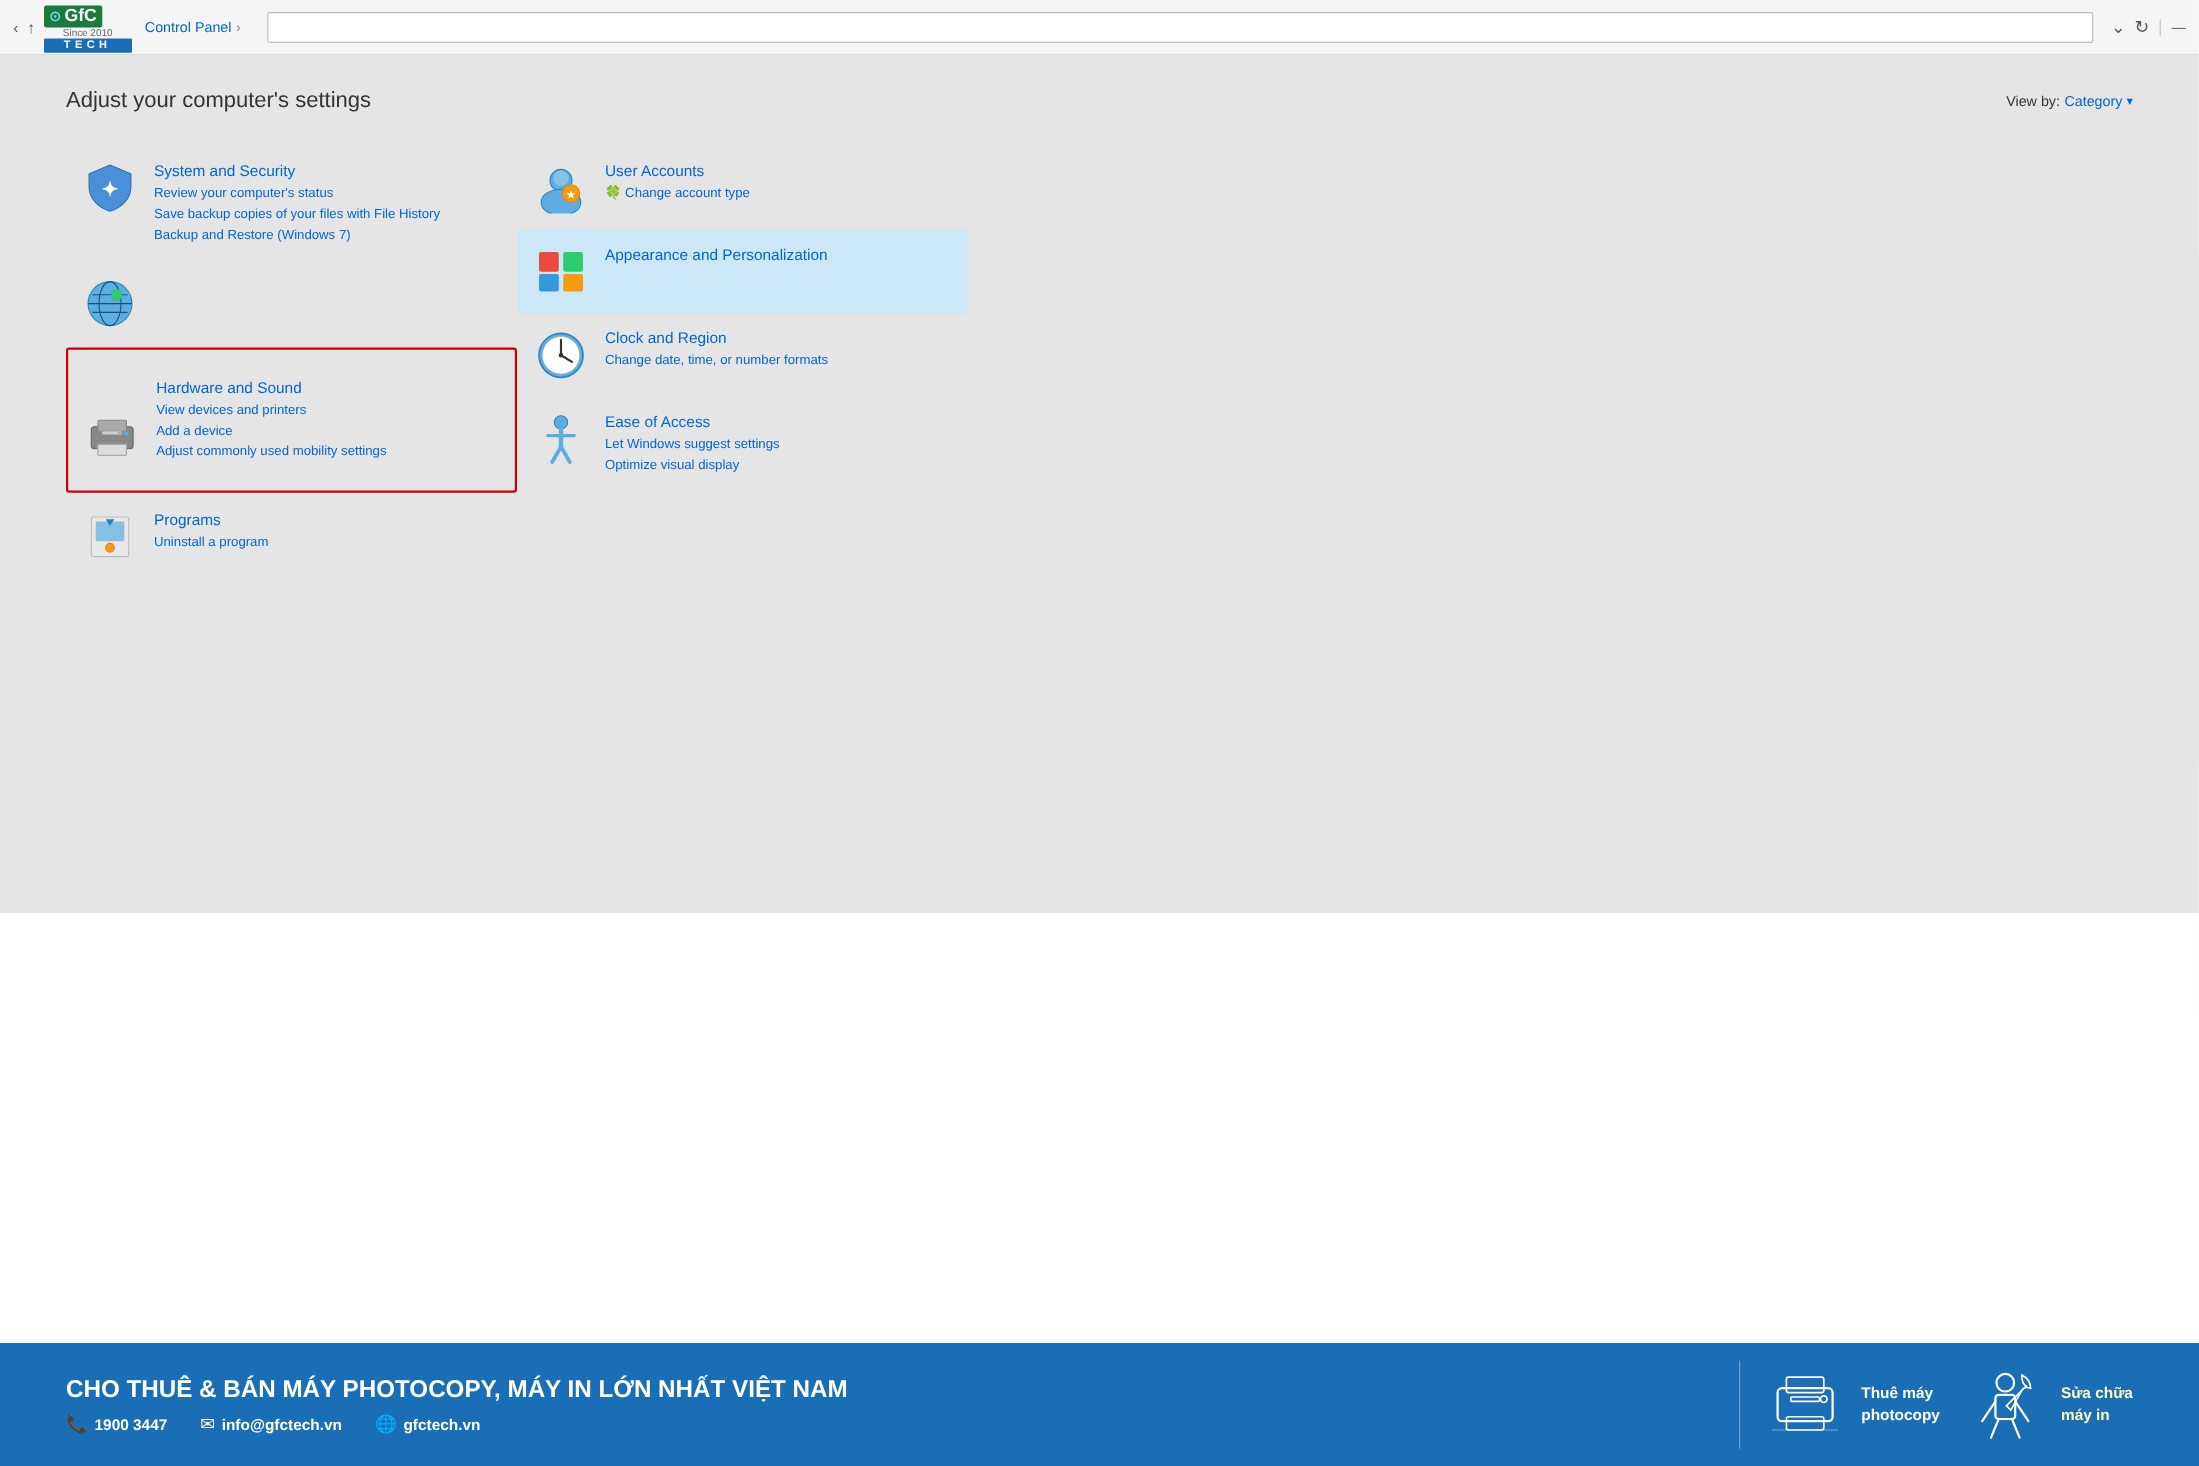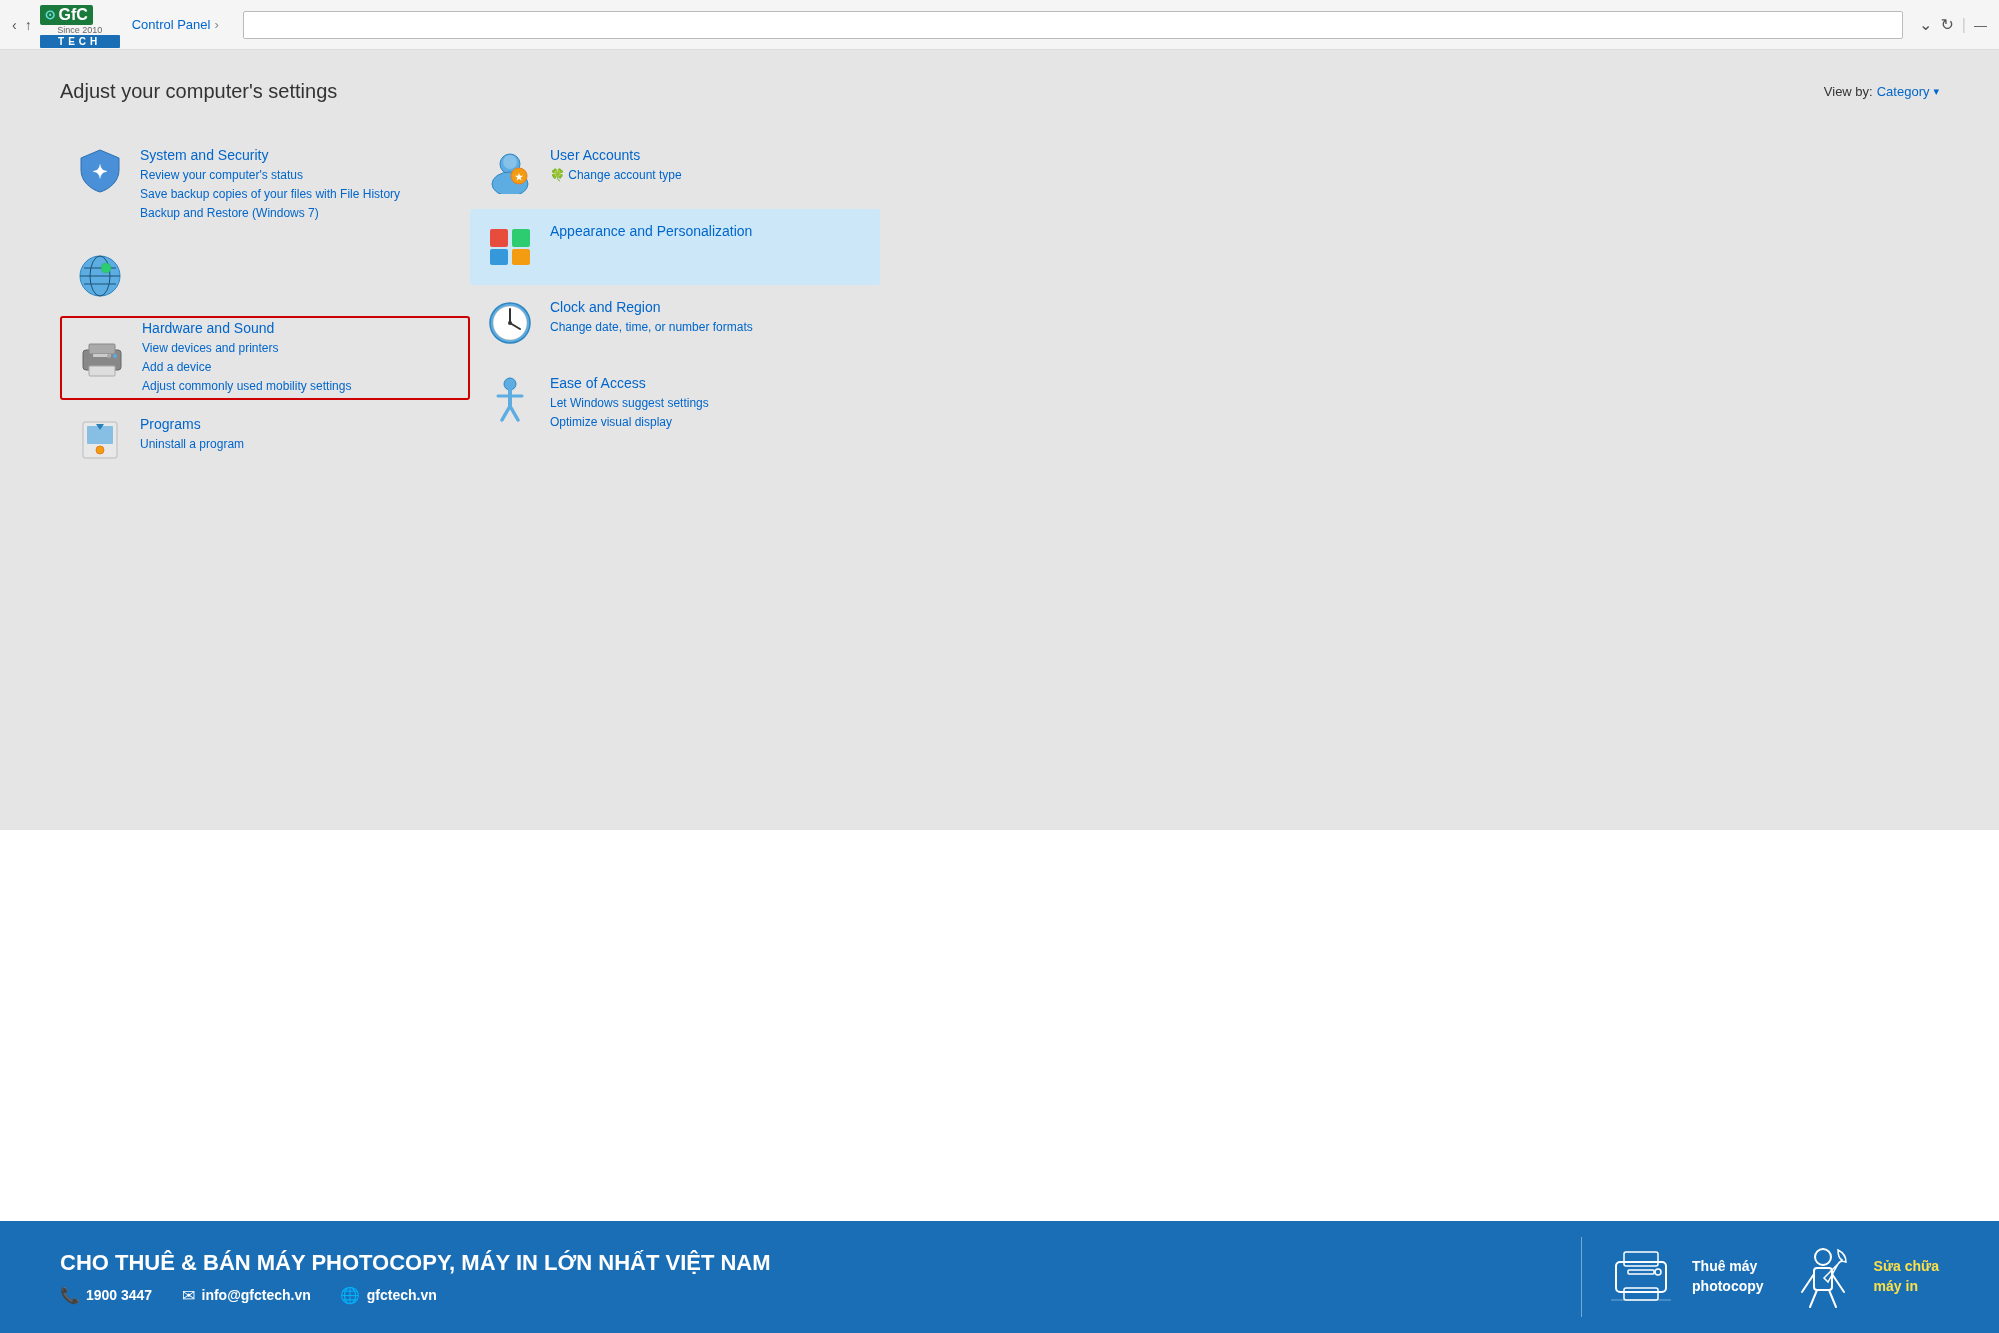--- a/index.html
+++ b/index.html
@@ -191,21 +191,21 @@
             <circle cx="22" cy="22" r="20" fill="#5dade2" stroke="#2e86c1" stroke-width="1"></circle>
             <ellipse cx="22" cy="22" rx="10" ry="20" fill="none" stroke="#1a5276" stroke-width="1"></ellipse>
             <line x1="2" y1="22" x2="42" y2="22" stroke="#1a5276" stroke-width="1"></line>
             <line x1="6" y1="14" x2="38" y2="14" stroke="#1a5276" stroke-width="1"></line>
             <line x1="6" y1="30" x2="38" y2="30" stroke="#1a5276" stroke-width="1"></line>
             <circle cx="28" cy="14" r="5" fill="#2ecc71" stroke="#27ae60" stroke-width="0.5"></circle>
           </svg>
         </div>
       </div>
 
-      <div style="border: 2px solid #cc0000; border-radius:3px; display:flex; align-items:center; gap:16px; padding:2px 16px; cursor:pointer; margin: 2px 0;">
+      <div style="border: 2px solid #cc0000; border-radius:3px; display:flex; align-items:flex-end; gap:16px; padding:26px 16px; cursor:pointer; margin: 2px 0;">
         <div class="category-icon">
 
           <svg width="46" height="40" viewBox="0 0 46 40">
 
             <rect x="4" y="12" width="38" height="20" rx="3" fill="#888" stroke="#666" stroke-width="1"></rect>
             <rect x="10" y="6" width="26" height="10" rx="1" fill="#aaa" stroke="#888" stroke-width="1"></rect>
             <rect x="10" y="28" width="26" height="10" rx="1" fill="#ddd" stroke="#aaa" stroke-width="1"></rect>
             <rect x="14" y="16" width="18" height="3" rx="1" fill="#ccc"></rect>
             <circle cx="36" cy="18" r="2" fill="#5dade2"></circle>
             <circle cx="30" cy="18" r="2" fill="#aaa"></circle>
@@ -355,16 +355,16 @@
         <circle cx="35" cy="15" r="8" fill="none" stroke="white" stroke-width="2"></circle>
         <rect x="26" y="26" width="18" height="22" rx="3" fill="none" stroke="white" stroke-width="2"></rect>
         <line x1="26" y1="32" x2="14" y2="50" stroke="white" stroke-width="2" stroke-linecap="round"></line>
         <line x1="44" y1="32" x2="56" y2="50" stroke="white" stroke-width="2" stroke-linecap="round"></line>
         <line x1="29" y1="48" x2="22" y2="65" stroke="white" stroke-width="2" stroke-linecap="round"></line>
         <line x1="41" y1="48" x2="48" y2="65" stroke="white" stroke-width="2" stroke-linecap="round"></line>
 
         <path d="M50 8 Q58 12 58 20 Q52 18 50 22 L40 40 L36 36 L54 18 Q50 16 50 8Z" fill="none" stroke="white" stroke-width="1.5"></path>
       </svg>
     </div>
-    <div style="font-size:14px; font-weight:700; color:#fde047; line-height:1.4;">Sửa chữa<br>máy in</div>
+    <div style="font-size:14px; font-weight:700; color:#fef9c3; line-height:1.4;">Sửa chữa<br>máy in</div>
   </div>
 
 </div>
 
 </body></html>

